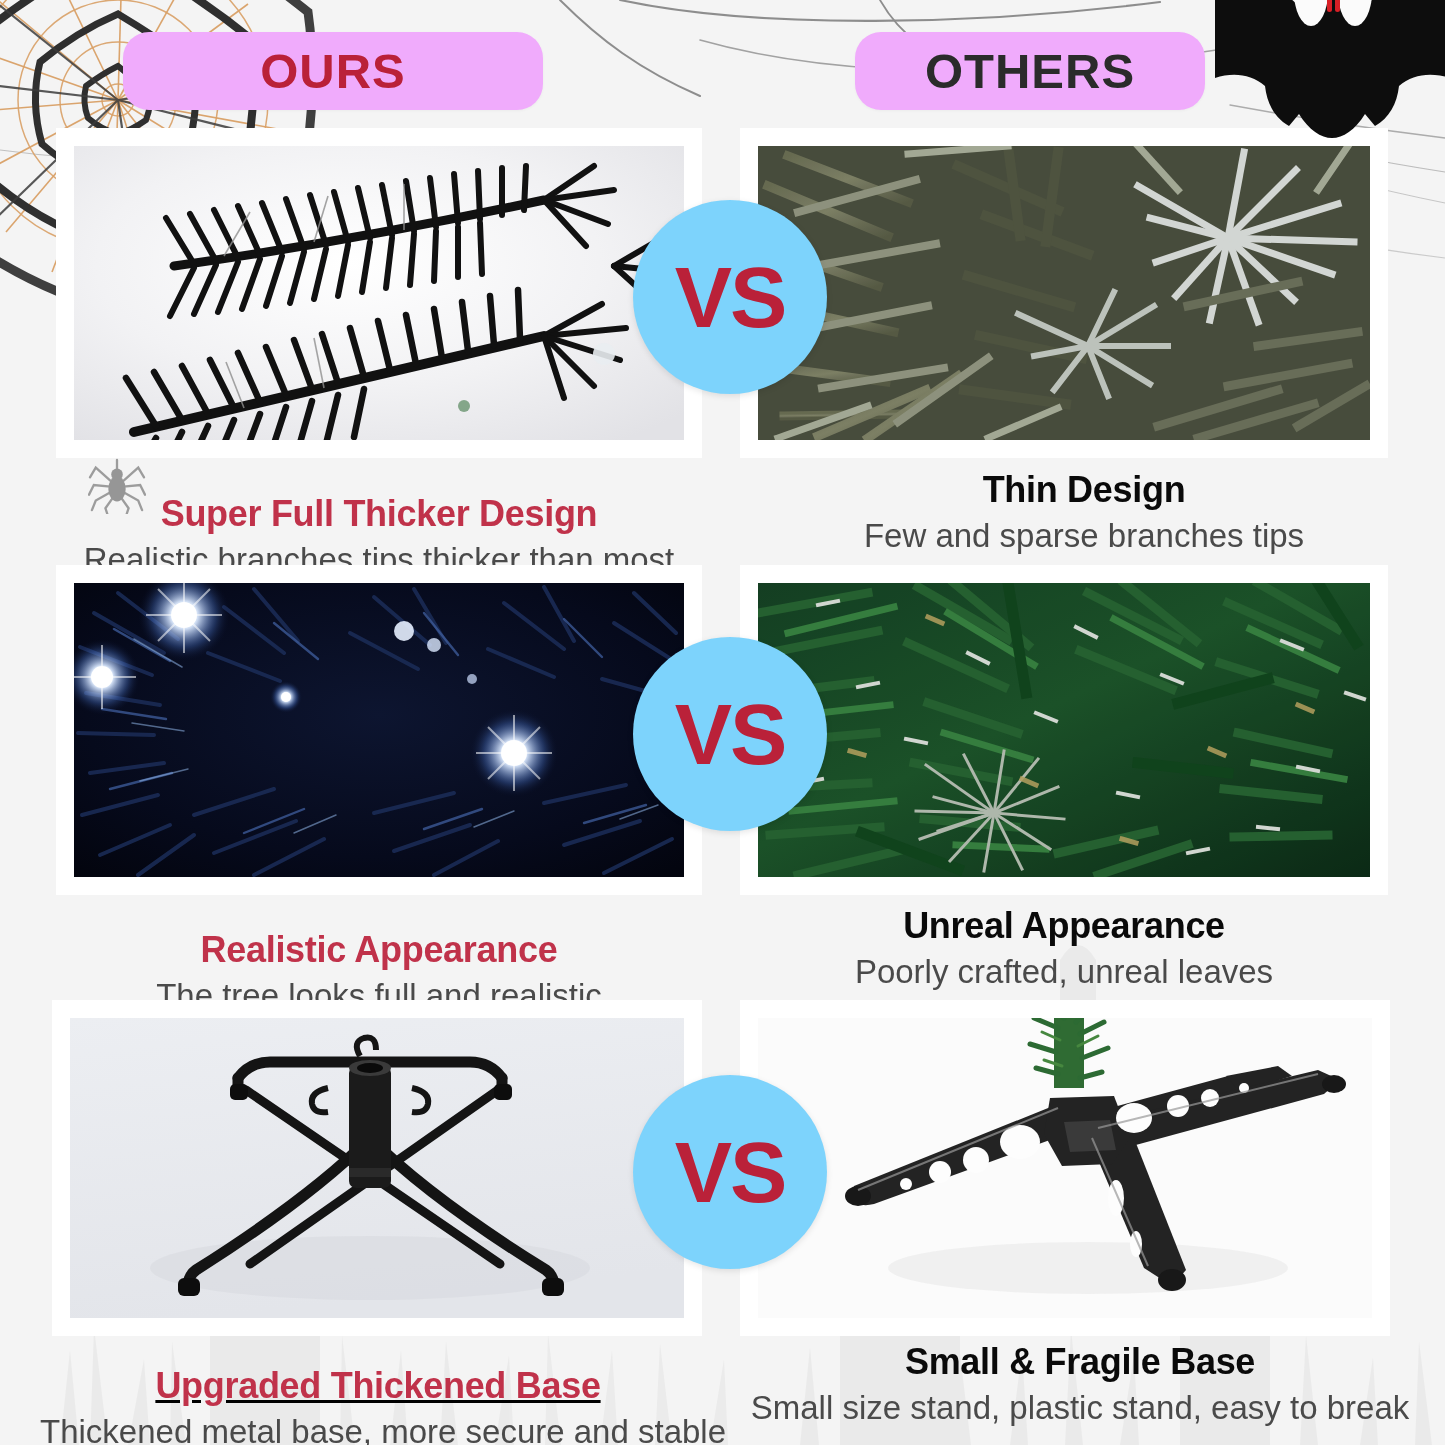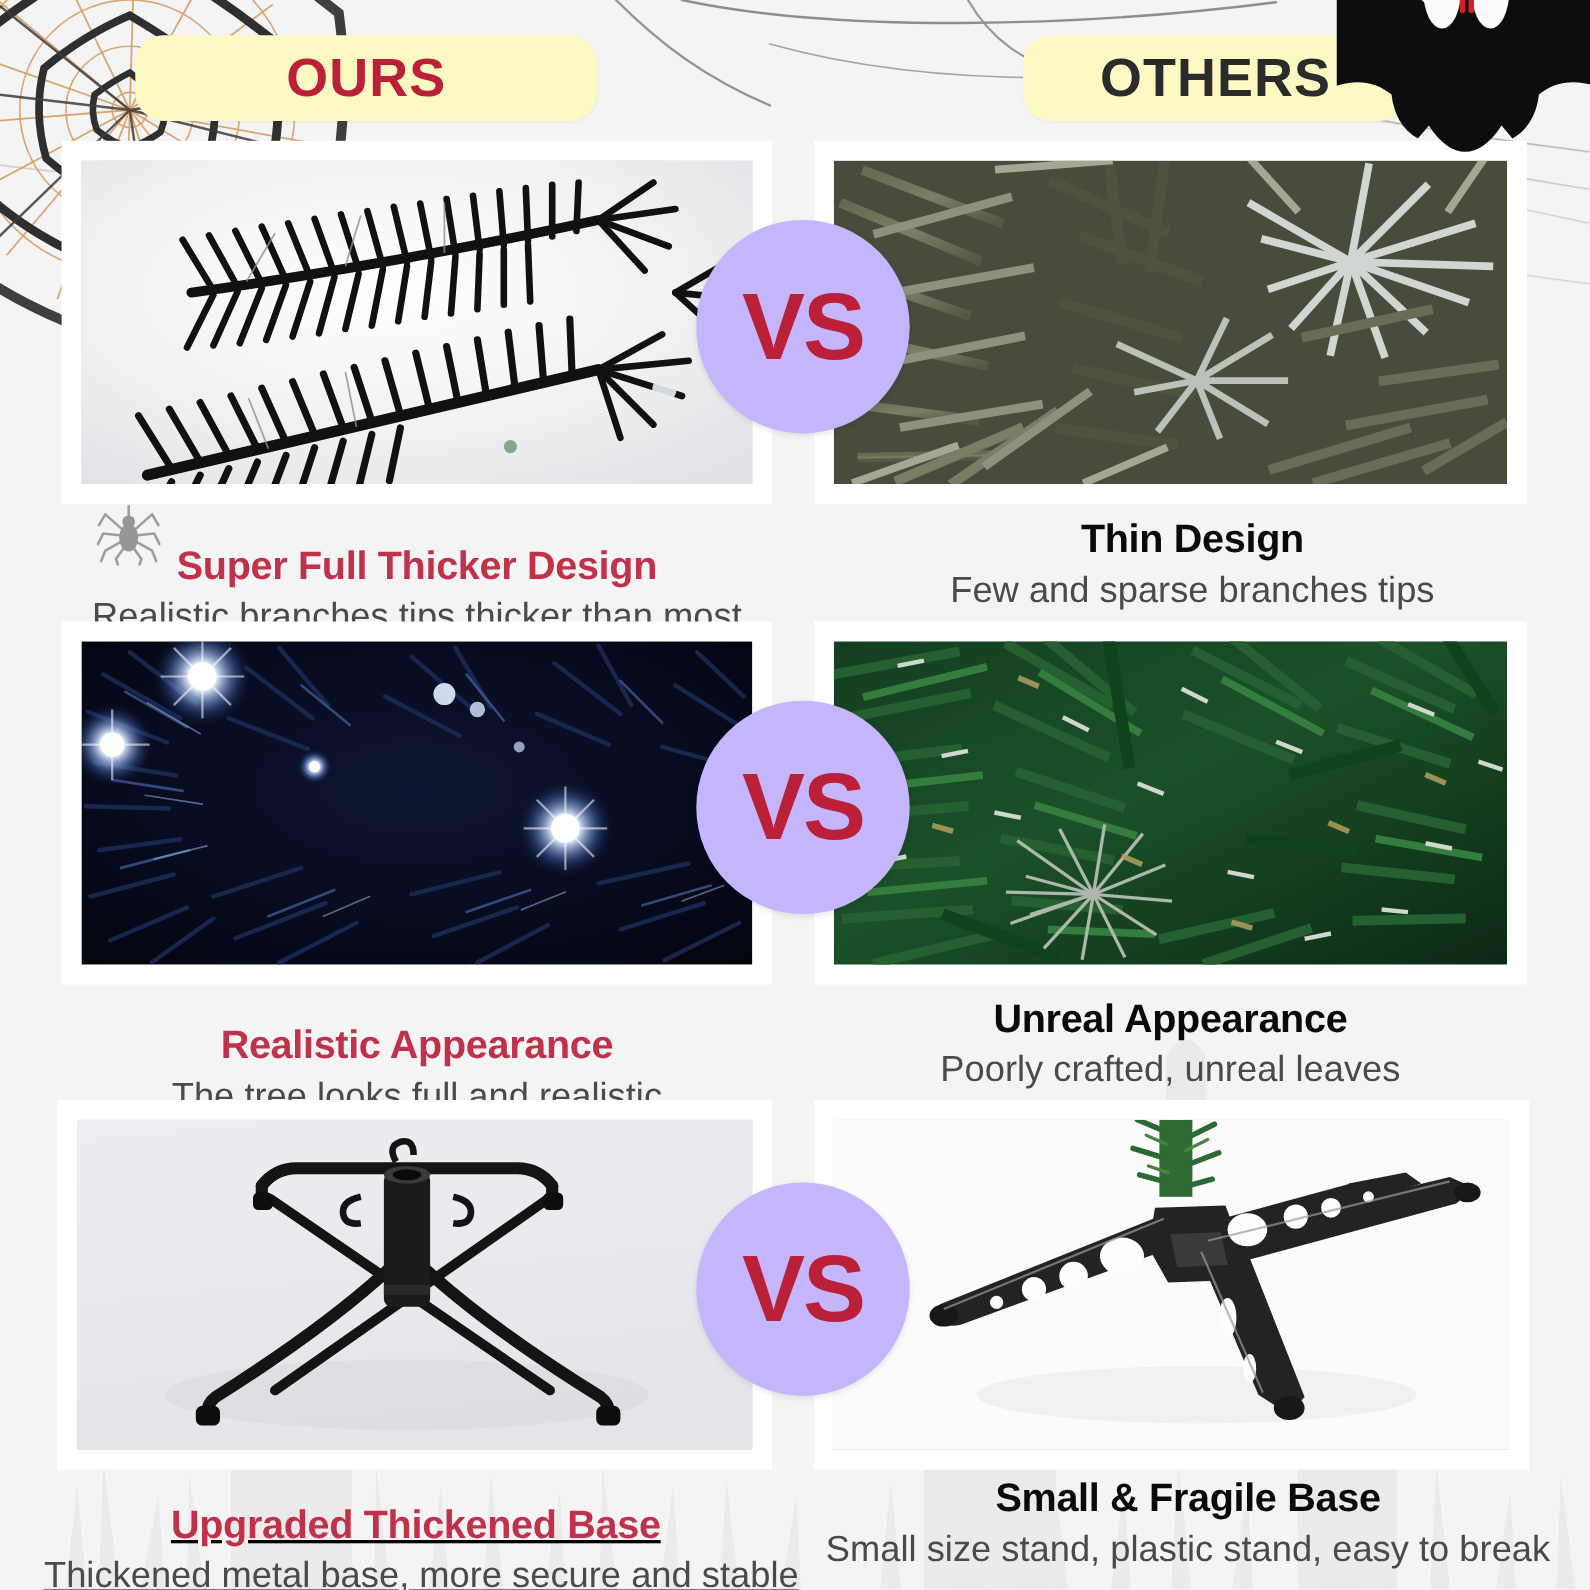--- a/index.html
+++ b/index.html
@@ -39,31 +39,31 @@
     top: 32px;
     left: 0;
     width: 1445px;
     height: 78px;
   }
 
   .pill {
     position: absolute;
     height: 78px;
     border-radius: 26px;
-    background: #fef9c3;
+    background: #f0abfc;
     display: flex;
     align-items: center;
     justify-content: center;
     letter-spacing: 1px;
     font-weight: bold;
     font-size: 49px;
     box-shadow: 0 1px 3px rgba(0,0,0,0.04);
   }
   .pill.ours  { left: 123px;  width: 420px; color: #ba2139; }
-  .pill.others{ left: 930px;  width: 350px; color: #2b2b2b; }
+  .pill.others{ left: 855px;  width: 350px; color: #2b2b2b; }
 
   
   .card {
     position: absolute;
     background: #ffffff;
   }
   .card .photo {
     position: absolute;
     inset: 18px;
     overflow: hidden;
@@ -90,21 +90,21 @@
     color: #4a4a4a;
     white-space: nowrap;
   }
 
   
   .vs {
     position: absolute;
     width: 194px;
     height: 194px;
     border-radius: 50%;
-    background: #c4b5fd;
+    background: #7dd3fc;
     display: flex;
     align-items: center;
     justify-content: center;
     color: #ba2139;
     font-weight: bold;
     font-size: 86px;
     letter-spacing: -2px;
     box-shadow: 0 2px 6px rgba(0,0,0,0.10);
     z-index: 5;
   }

